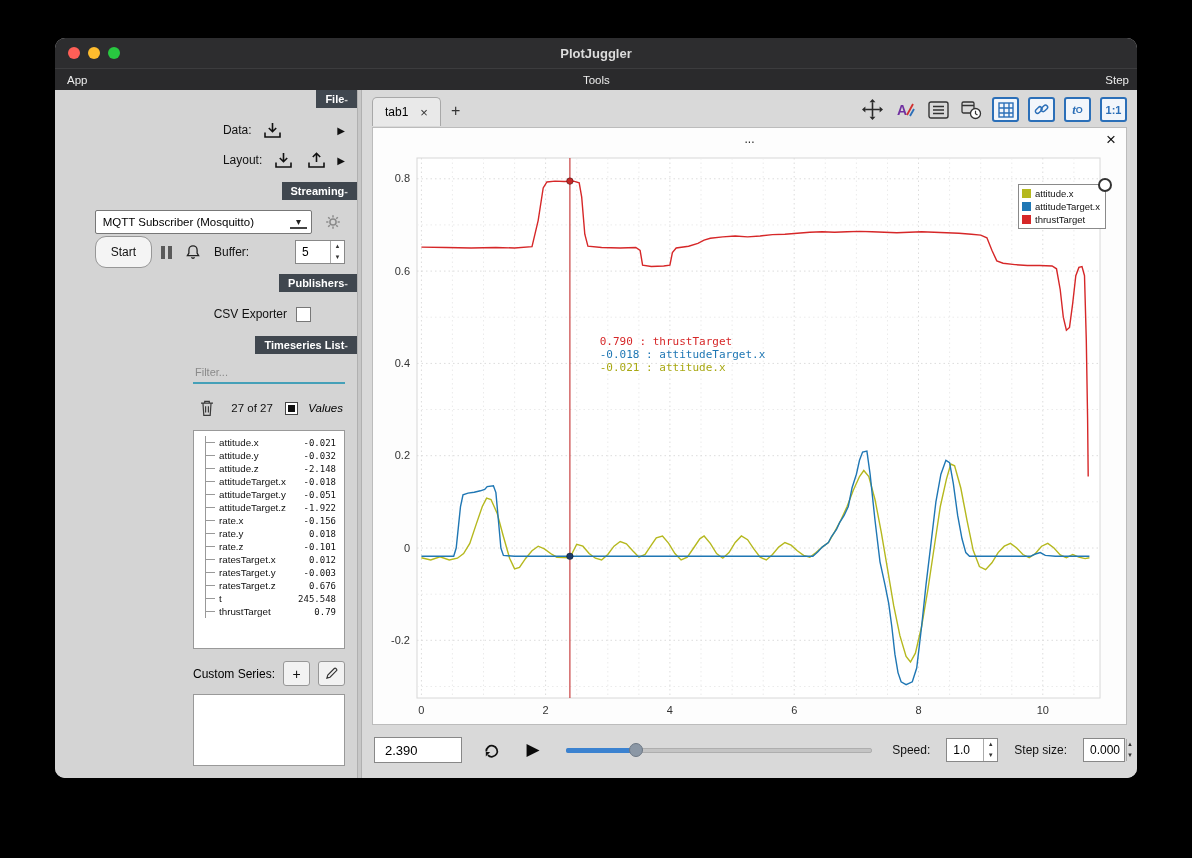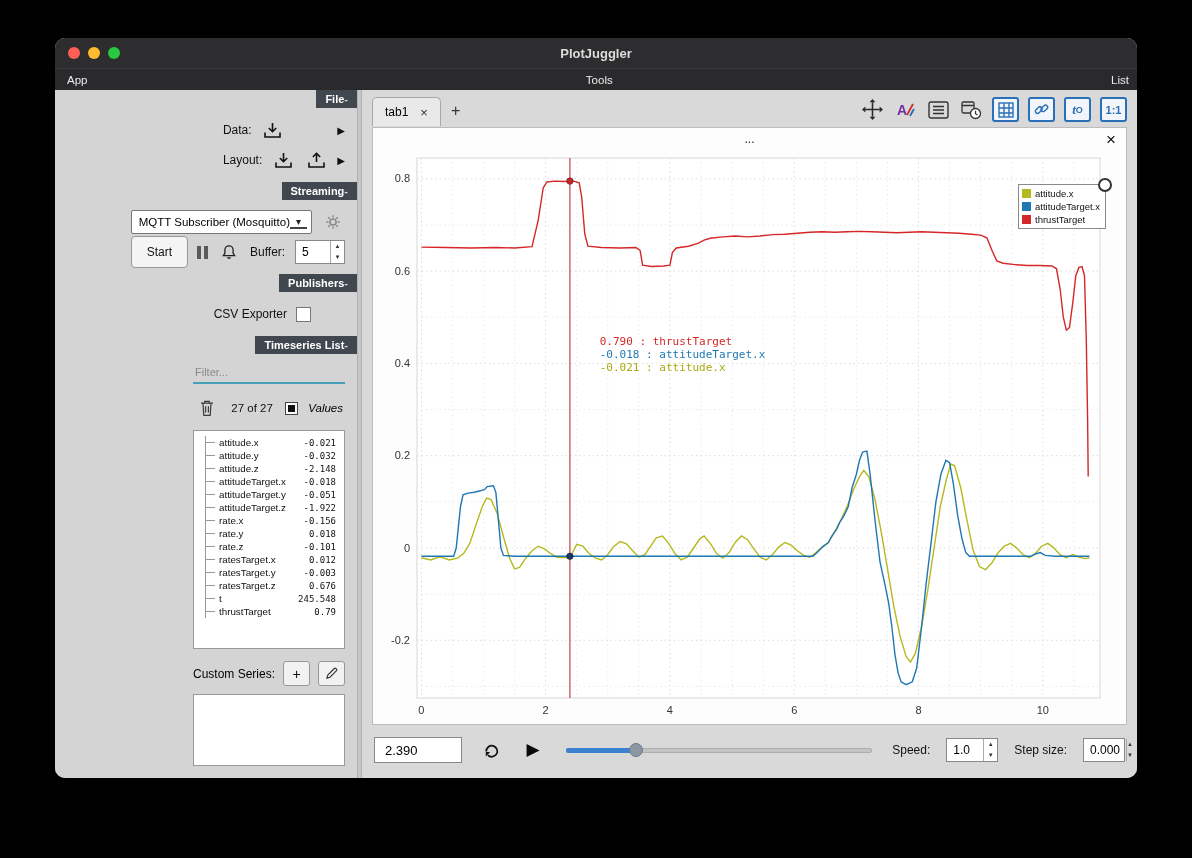--- a/index.html
+++ b/index.html
@@ -21,23 +21,23 @@
   .sidebar { flex:0 0 302px; width:302px; background:#d4d4d4; display:flex; flex-direction:column; min-height:0;align-items:flex-end; }
   .splitter { flex:0 0 5px; background:#c7c7c7; border-left:1px solid #b0b0b0; border-right:1px solid #b0b0b0; }
   .sec-h { background:#40474f; color:#fff; font-size:11px; font-weight:bold;
            padding:3px 9px; display:flex; justify-content:space-between; align-items:center; flex:0 0 auto; }
   .sec-h .collapse { font-weight:bold; color:#d6d6d6; }
   .sec-body { padding:7px 12px; flex:0 0 auto; }
   .frow { display:flex; align-items:center; gap:9px; height:30px; }
   .frow .lbl { font-size:12px; color:#111; }
   .exp { margin-left:auto; font-size:10px; color:#111; }
   .combo { background:#fff; border:1px solid #777; border-radius:2px; height:24px; flex:1;
-           display:flex; align-items:center; font-size:11.5px; padding-left:7px; }
+           display:flex; align-items:center; font-size:11.5px; padding-left:7px;gap:36px; }
   .combo .chev { margin-left:auto; padding:0 6px; font-size:10px; color:#222; border-bottom:2px solid #444; margin-right:4px; }
-  .btn { background:#f4f4f4; border:1px solid #979797; border-radius:4px; font-size:12px;
+  .btn { background:#f4f4f4; border:1px solid #979797; border-radius:11px; font-size:12px;
          padding:8px 15px; color:#111; }
   .pause-bars { display:inline-flex; gap:3px; }
   .pause-bars i { width:4px; height:13px; background:#5a5a5a; display:inline-block; }
   .spin { display:inline-flex; background:#fff; border:1px solid #888; height:24px; align-items:stretch; }
   .spin .val { font-size:12px; padding:4px 6px 0 6px; flex:1; }
   .spin .arrows { width:14px; border-left:1px solid #aaa; display:flex; flex-direction:column; }
   .spin .arrows span { flex:1; font-size:6px; line-height:10px; text-align:center; color:#333; }
   .chk { width:15px; height:15px; background:#fff; border:1px solid #777; display:inline-block; }
   .chk-filled { width:13px; height:13px; background:#fff; border:1px solid #444; display:inline-flex; align-items:center; justify-content:center; }
   .chk-filled i { width:7px; height:7px; background:#111; display:block; }
@@ -114,21 +114,21 @@
       <span class="light l-red"></span>
       <span class="light l-yel"></span>
       <span class="light l-grn"></span>
     </div>
     <div class="title">PlotJuggler</div>
   </div>
 
   <div class="menubar">
       <span>App</span>
       <span>Tools</span>
-      <span>List</span>
+      <span>Step</span>
     </div>
 
   <div class="content">
 
     <div class="sidebar">
 
       <div class="sec-h">
         <span>File</span>
         <span class="collapse">-</span>
       </div>

